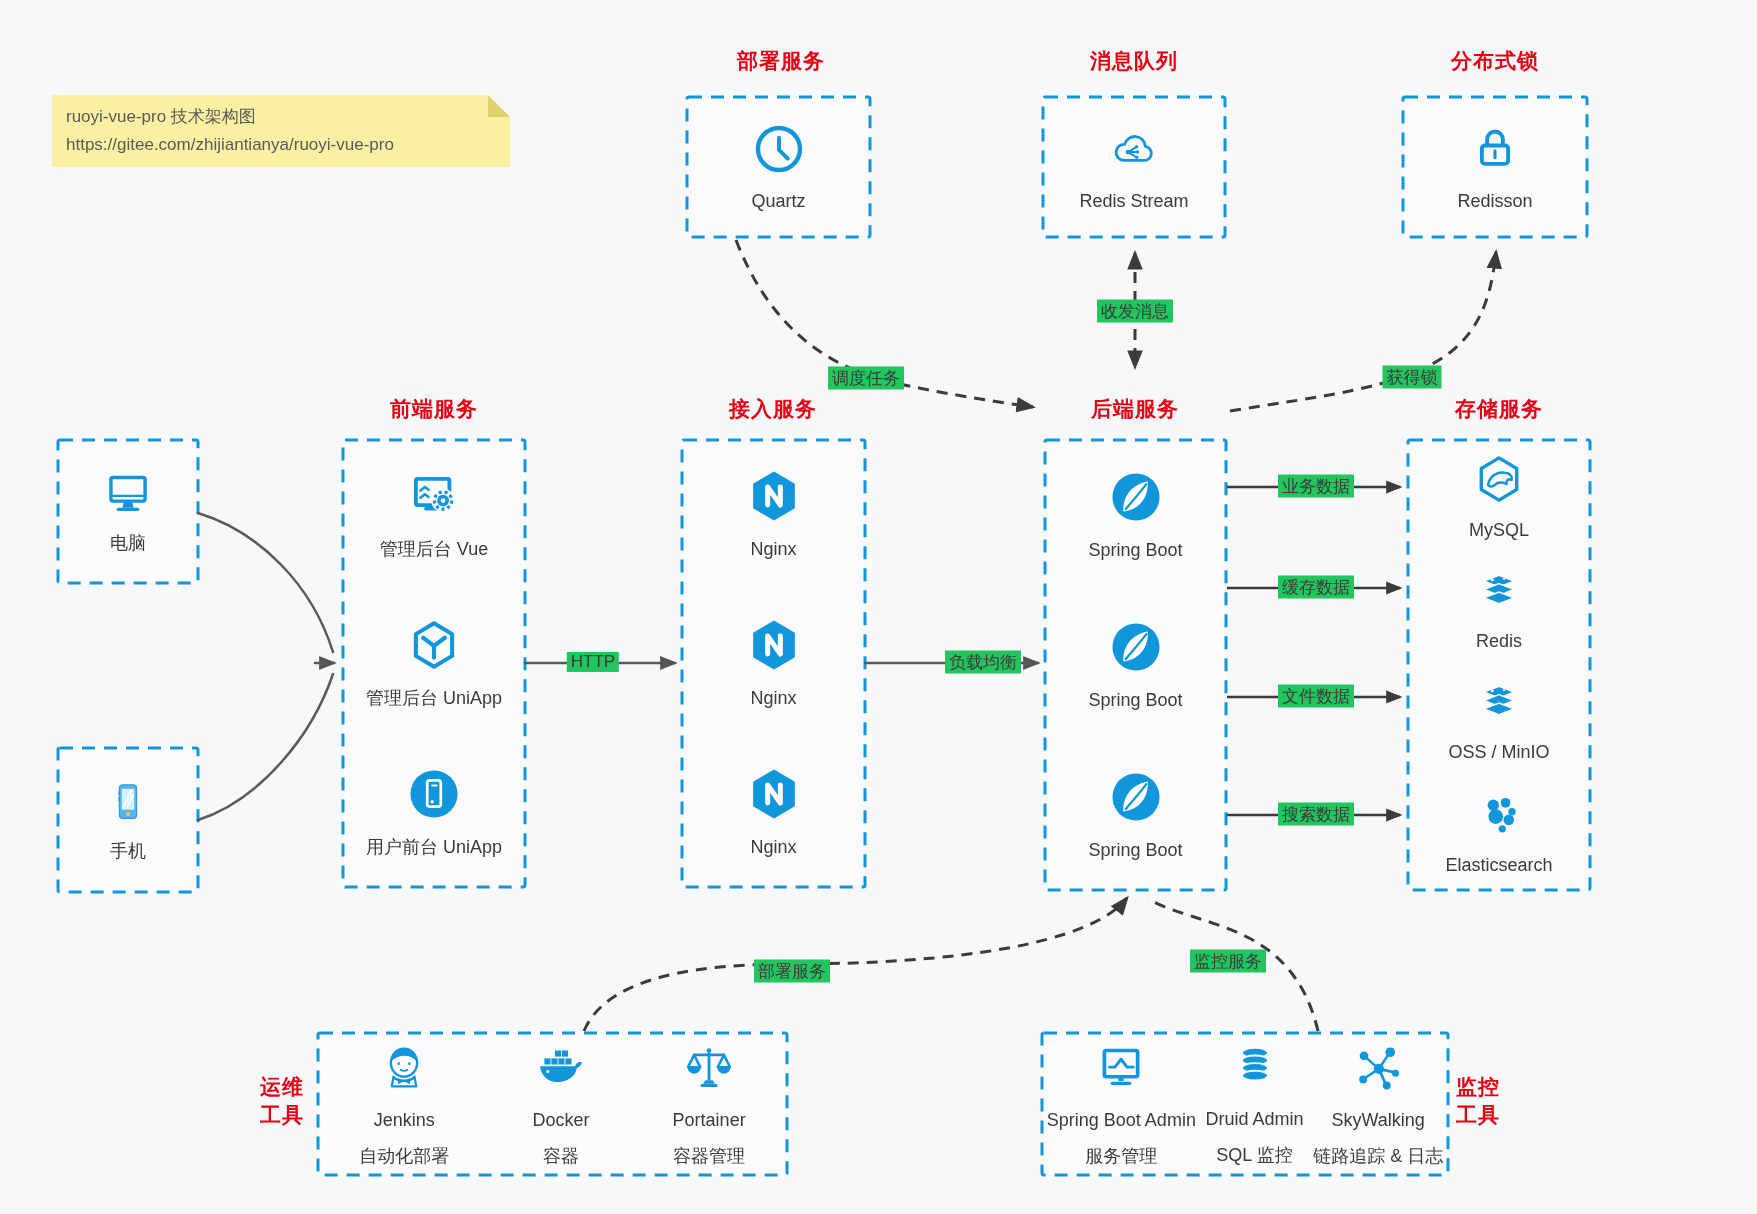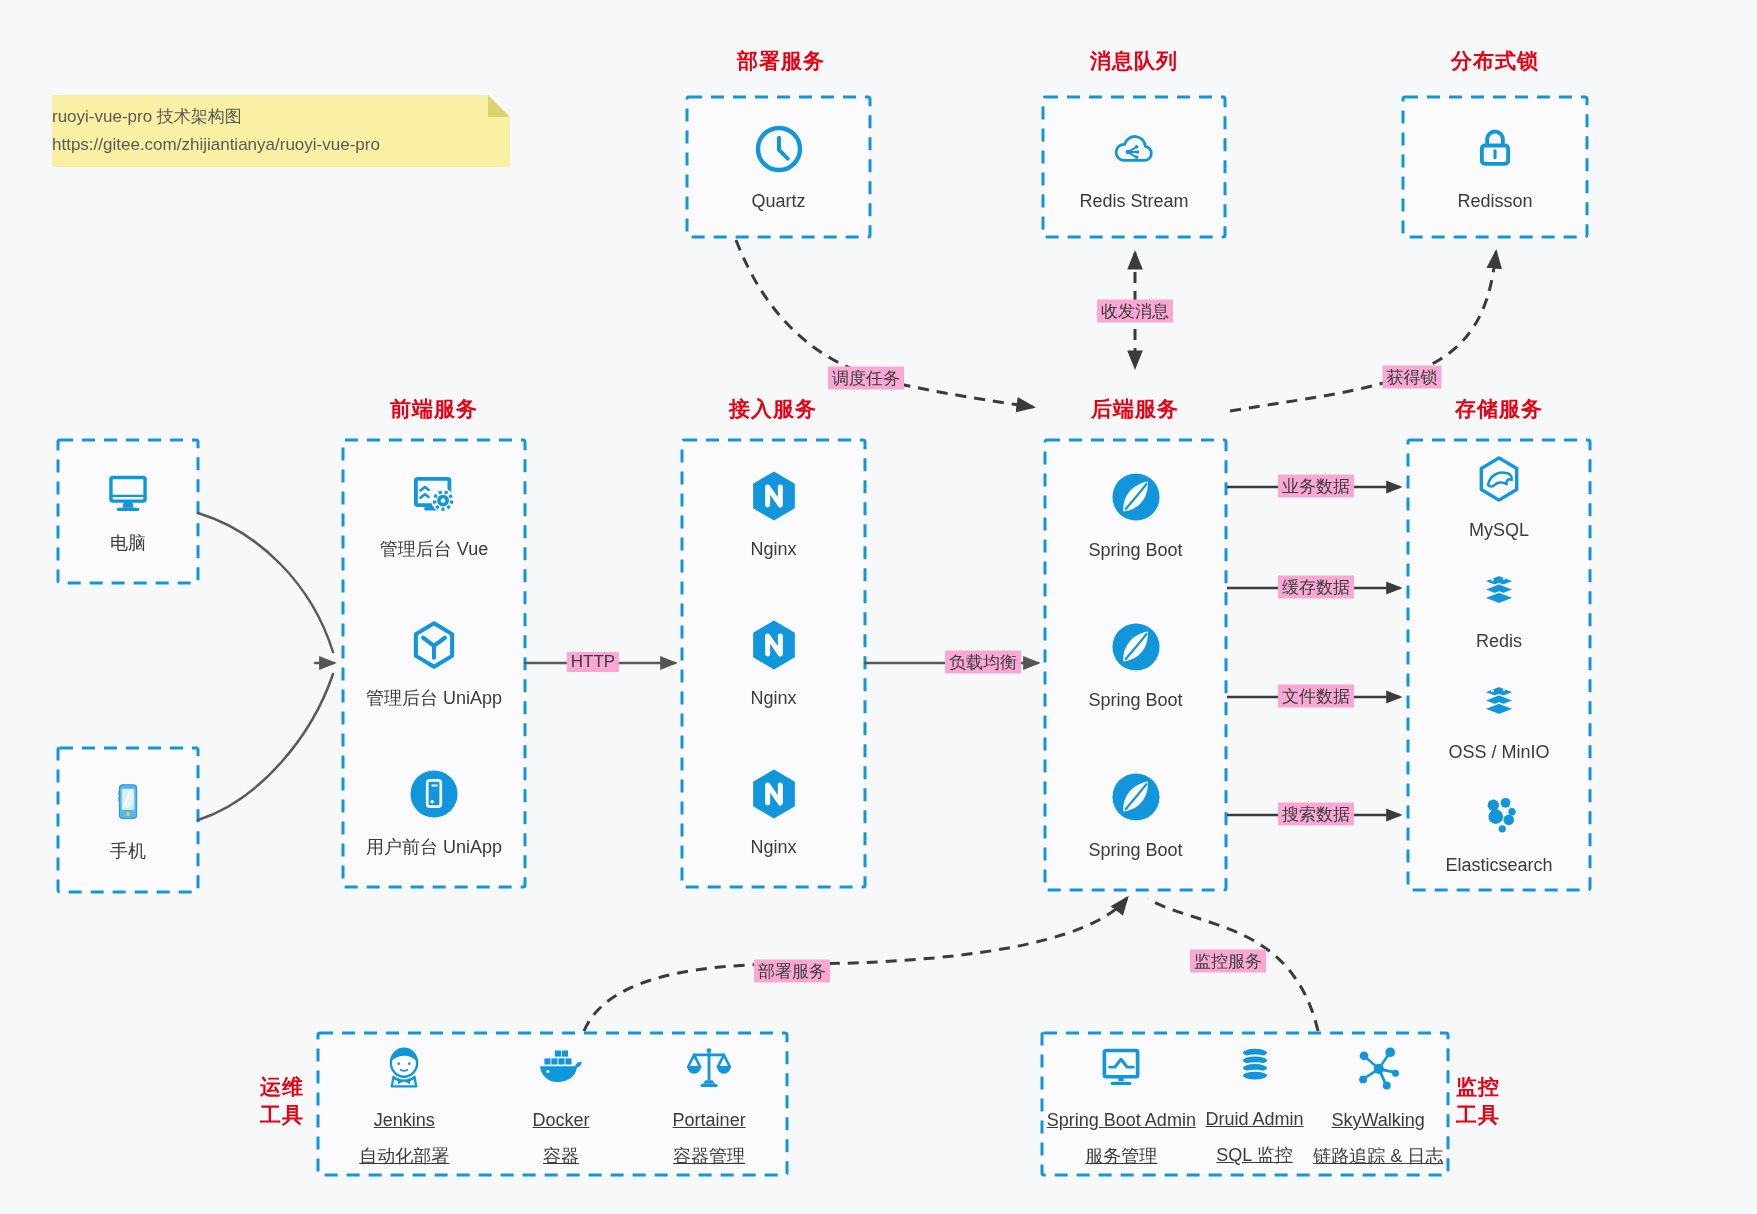--- a/index.html
+++ b/index.html
@@ -4,31 +4,31 @@
 <style>
   html,body{margin:0;padding:0;background:#f7f8f9;}
   #stage{position:relative;width:1757px;height:1214px;background:#f7f8f9;overflow:hidden;
          font-family:"Liberation Sans","DejaVu Sans",sans-serif;color:#3b3b3b;}
   #wires{position:absolute;left:0;top:0;z-index:1;}
   .gbox{fill:#fbfbfd;stroke:#1296db;stroke-width:3;stroke-dasharray:13 9;}
   .wire-gray{stroke:#5a5a5a;stroke-width:2.5;fill:none;stroke-linecap:round;}
   .wire-dark{stroke:#3b3b3b;stroke-width:2.5;fill:none;}
   .wire-dash{stroke:#3b3b3b;stroke-width:3;fill:none;stroke-dasharray:11 8;stroke-linecap:butt;}
   .group{position:absolute;z-index:2;display:flex;flex-direction:column;justify-content:space-around;align-items:center;}
-  .group.row{flex-direction:row;align-items:center;text-decoration:underline;}
+  .group.row{flex-direction:row;align-items:center;}
   .item{display:flex;flex-direction:column;align-items:center;gap:12px;}
   .item-label{font-size:18px;color:#3b3b3b;white-space:nowrap;line-height:1.35;text-align:center;}
   .icon svg{display:block;}
   .gtitle{position:absolute;z-index:3;transform:translateX(-50%);color:#e60013;font-weight:bold;
           font-size:21px;white-space:nowrap;letter-spacing:1px;}
   .gtitle.side{transform:none;white-space:normal;word-break:break-all;text-align:center;line-height:1.32;font-family:Liberation Mono, monospace;}
   .elabel{position:absolute;z-index:4;transform:translate(-50%,-50%);font-size:17px;color:#3b3b3b;
-          background:#f9a8d4;padding:0 4px;white-space:nowrap;}
+          background:#22c55e;padding:0 4px;white-space:nowrap;}
   .note{position:absolute;left:52px;top:95px;width:458px;height:72px;background:#faf0a3;z-index:3;
-        color:#5a5a5a;font-size:17px;line-height:28px;padding:8px 0 0 0;box-sizing:border-box;}
+        color:#5a5a5a;font-size:17px;line-height:28px;padding:8px 0 0 14px;box-sizing:border-box;}
   .note::after{content:"";position:absolute;top:0;right:0;border-style:solid;
         border-width:0 22px 22px 0;border-color:#f7f8f9 #f7f8f9 #ded170 #ded170;}
 </style>
 </head>
 <body>
 
 <div id="stage">
 
   <svg id="wires" width="1757" height="1214" viewBox="0 0 1757 1214">
     <defs>

